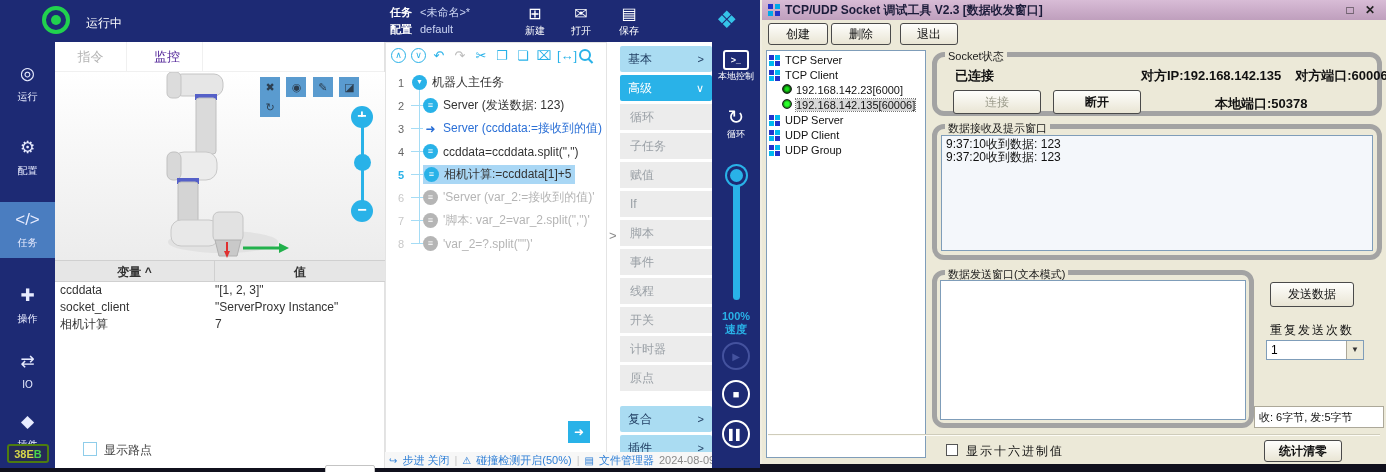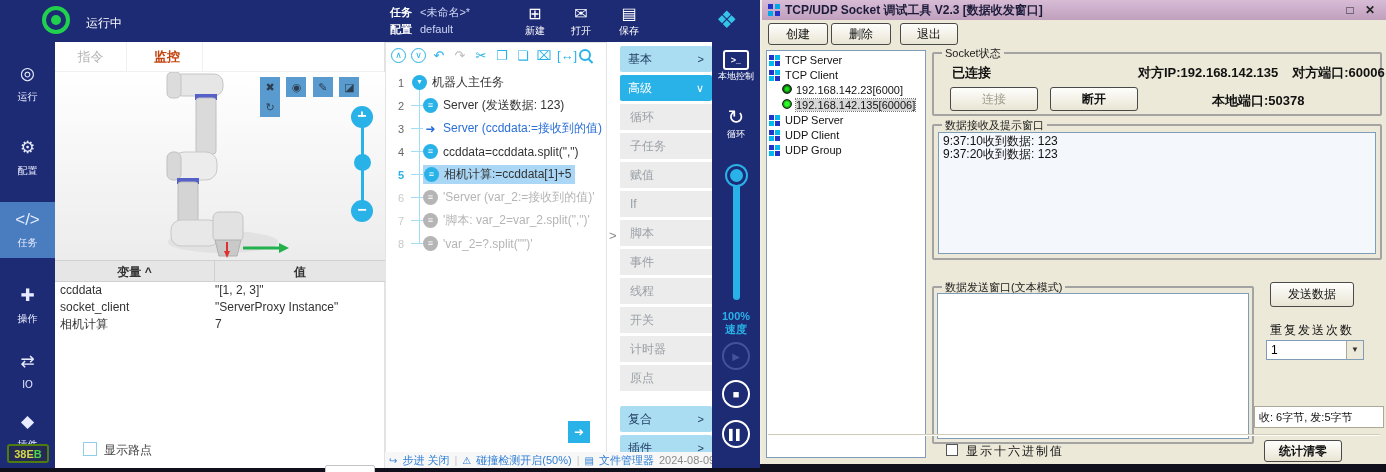--- a/index.html
+++ b/index.html
@@ -33,21 +33,21 @@
   .sp-run{top:14px} .sp-cfg{top:88px} .sp-task{top:160px} .sp-op{top:236px} .sp-io{top:302px} .sp-plg{top:362px}
   #badge { position:absolute; left:7px; bottom:5px; width:42px; height:19px; border:2px solid #4d7c0f; border-radius:3px;
            background:#252a55; text-align:center; font-size:11px; font-weight:bold; line-height:17px; }
   #badge .by { color:#d6d64a; } #badge .bg2 { color:#4ad64a; }
 
   
   #viewpanel { position:absolute; left:55px; top:42px; width:330px; height:426px; background:#fff; border-right:1px solid #e2e2e2; }
   #tabs { height:30px; border-bottom:1px solid #f0f0f0; }
   .tab { display:inline-block; width:72px; text-align:center; line-height:30px; font-size:13px; color:#b4b4b4;
          border-right:1px solid #f0f0f0; cursor:pointer; }
-  .tab.active { color:#c2410c; font-weight:bold; }
+  .tab.active { color:#4c1d95; font-weight:normal; }
   #viewport { position:absolute; left:0; top:30px; width:330px; height:188px; background:linear-gradient(#ffffff,#ececec); }
   .vtools { position:absolute; left:203px; top:5px; }
   .vtool { display:inline-block; width:20px; height:20px; margin-left:2px; background:#5a9bcf; color:#2c3e50;
            font-size:11px; line-height:20px; text-align:center; cursor:pointer; }
   .zc { position:absolute; left:296px; width:22px; height:22px; border-radius:50%; background:#29b2e8; color:#fff;
         text-align:center; line-height:20px; font-size:16px; font-weight:bold; cursor:pointer; }
   #zplus { top:34px; } #zminus { top:128px; }
   #ztrack { position:absolute; left:306px; top:45px; width:3px; height:95px; background:#29b2e8; }
   #zthumb { position:absolute; left:299px; top:82px; width:17px; height:17px; border-radius:50%; background:#29b2e8; cursor:pointer; }
 
@@ -150,33 +150,33 @@
   .ctr.child { padding-left:13px; }
   .ctr.selected .clab { background:#d8d8d8; outline:1px dotted #777; }
   .nicon { width:12px; height:12px; min-width:12px; position:relative; }
   .nicon::before { content:""; position:absolute; left:0; top:1px; width:5px; height:5px; background:#2233cc;
                    box-shadow:6px 0 0 #00b8f0, 0 6px 0 #00b8f0, 6px 6px 0 #2233cc; }
   .ricon { width:10px; height:10px; min-width:10px; border:1px solid #222; border-radius:50%; }
   .ricon.g1 { background:radial-gradient(circle at 50% 50%, #19e019 25%, #043804 75%); }
   .ricon.g2 { background:radial-gradient(circle at 50% 50%, #2aff2a 35%, #0a5c0a 80%); }
 
   
-  .grp { position:absolute; border:2px solid #a3a3a3; border-radius:2px; }
+  .grp { position:absolute; border:5px solid #a3a3a3; border-radius:12px; }
   .gtitle { position:absolute; top:-8px; left:8px; background:#ece9d8; font-size:11px; color:#1a1a1a; padding:0 3px; }
   #gstatus { left:170px; top:52px; width:450px; height:64px; }
   #st-state { position:absolute; left:18px; top:10px; font-size:13px; font-weight:bold; color:#111; }
   #st-remote { position:absolute; left:204px; top:10px; font-size:13px; font-weight:bold; color:#111; white-space:nowrap; }
   #st-remote .gap2 { display:inline-block; width:14px; }
   #btn-conn { position:absolute; left:16px; top:33px; width:88px; height:24px; color:#9a9a8a; }
   #btn-disc { position:absolute; left:116px; top:33px; width:88px; height:24px; font-weight:bold; }
   #st-local { position:absolute; left:278px; top:38px; font-size:13px; font-weight:bold; color:#111; }
   #grecv { left:170px; top:124px; width:450px; height:136px; }
   .rbox { position:absolute; left:4px; top:6px; right:4px; bottom:4px; background:#f4f7fb; border:1px solid #7f9db9;
           font-size:12px; line-height:13px; padding:2px 4px; color:#111; }
-  #gsend { left:170px; top:286px; width:322px; height:158px; }
+  #gsend { left:170px; top:270px; width:322px; height:158px; }
   .sbox { position:absolute; left:3px; top:5px; right:3px; bottom:3px; background:#fff; border:1px solid #7f9db9; cursor:text; }
 
   #sendbtn { position:absolute; left:508px; top:282px; width:84px; height:25px; }
   #repeatlbl { position:absolute; left:508px; top:322px; font-size:12px; color:#111; letter-spacing:2px; }
   #combo { position:absolute; left:504px; top:340px; width:98px; height:20px; background:#fff; border:1px solid #7f9db9;
            font-size:12px; line-height:18px; padding-left:4px; cursor:pointer; }
   #combo .cbarr { position:absolute; right:0; top:0; width:17px; height:18px; background:#ece9d8; border-left:1px solid #aca899;
                   text-align:center; font-size:8px; line-height:18px; color:#333; }
   #statsbox { position:absolute; left:492px; top:406px; width:130px; height:22px; background:#fff; border:1px solid #aca899;
               font-size:11px; line-height:20px; padding-left:4px; color:#111; }

